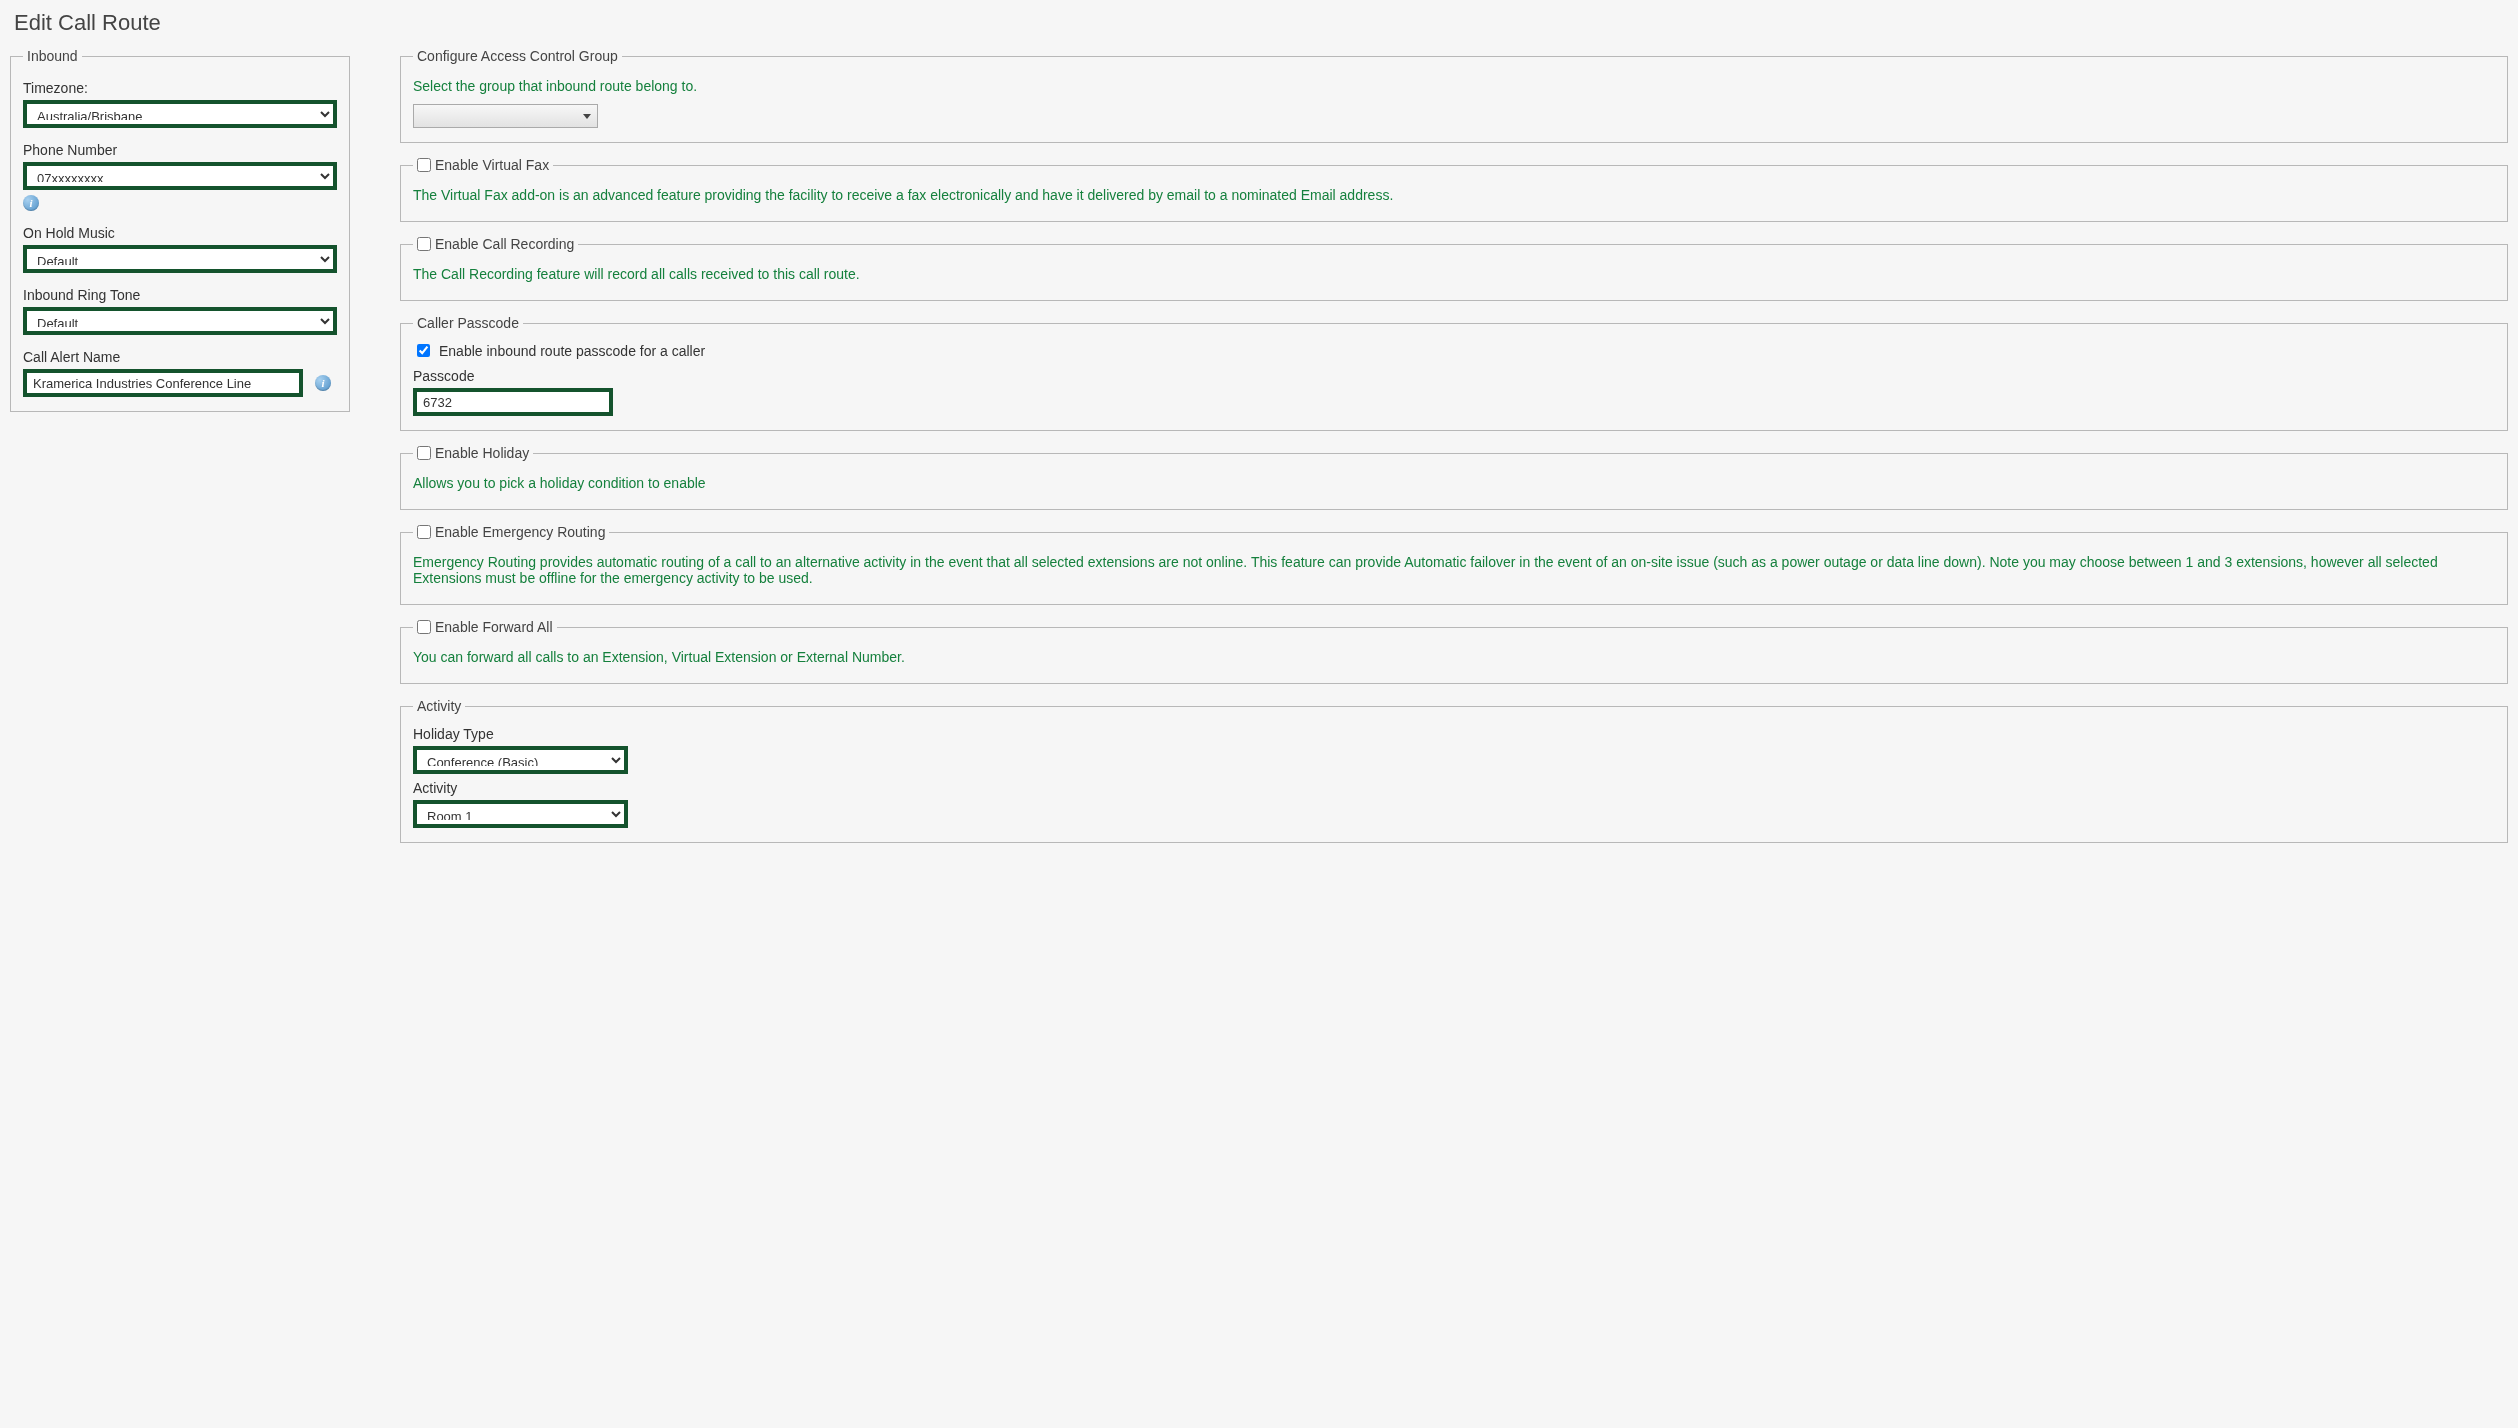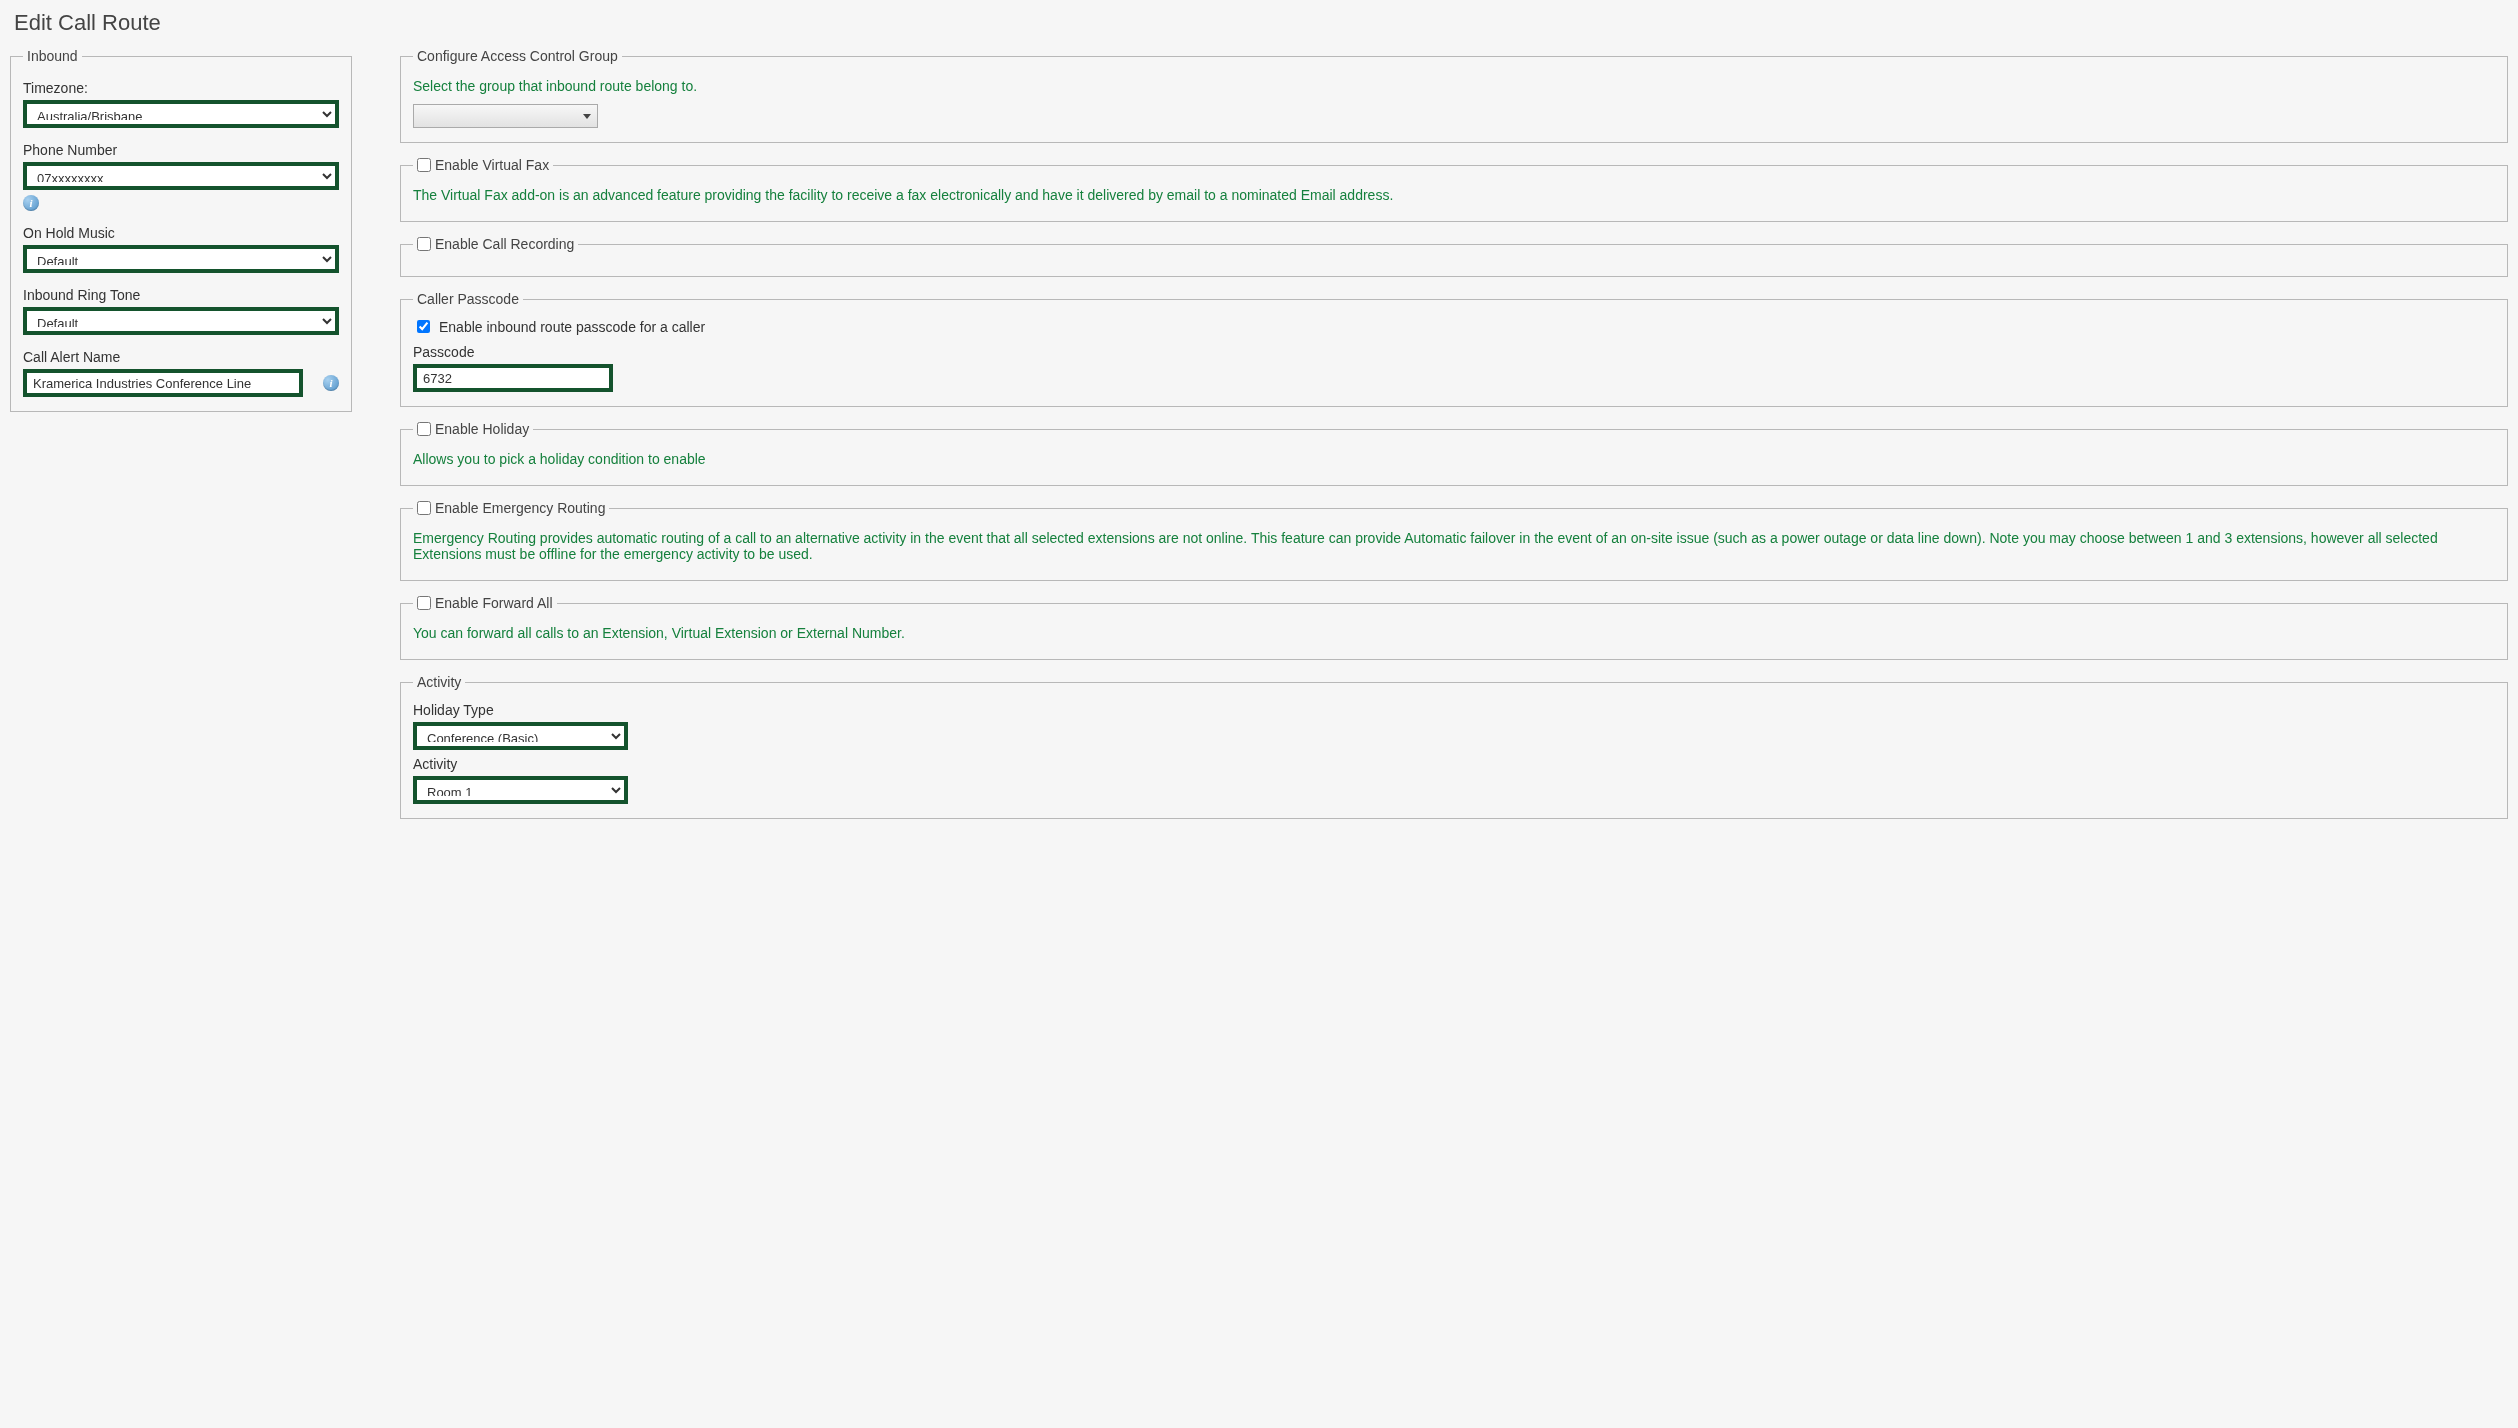--- a/index.html
+++ b/index.html
@@ -81,21 +81,21 @@
     font-size: 11px;
     align-items: center;
     justify-content: center;
     vertical-align: middle;
     box-shadow: inset 0 -1px 1px rgba(0,0,0,0.2);
   }
   .info-row { margin-top: 4px; }
   .inline-info {
     display: flex;
     align-items: center;
-    gap: 20px;
+    gap: 12px;
   }
   .acg-select {
     width: 185px;
     height: 24px;
     border: 1px solid #aaa;
     background: linear-gradient(#f7f7f7, #e2e2e2);
     display: inline-flex;
     align-items: center;
     justify-content: flex-end;
     padding: 0 6px;
@@ -169,20 +169,21 @@
         <span>Enable Virtual Fax</span>
       </legend>
       <div class="desc">The Virtual Fax add-on is an advanced feature providing the facility to receive a fax electronically and have it delivered by email to a nominated Email address.</div>
     </fieldset>
 
     <fieldset>
       <legend class="with-checkbox">
         <input type="checkbox" style="">
         <span>Enable Call Recording</span>
       </legend>
+      <div class="desc">The Call Recording feature will record all calls received to this call route.</div>
     </fieldset>
 
     <fieldset>
       <legend>Caller Passcode</legend>
       <div class="checkbox-row">
         <input type="checkbox" checked="" style="">
         <span>Enable inbound route passcode for a caller</span>
       </div>
       <div class="passcode-block">
         <label>Passcode</label>

